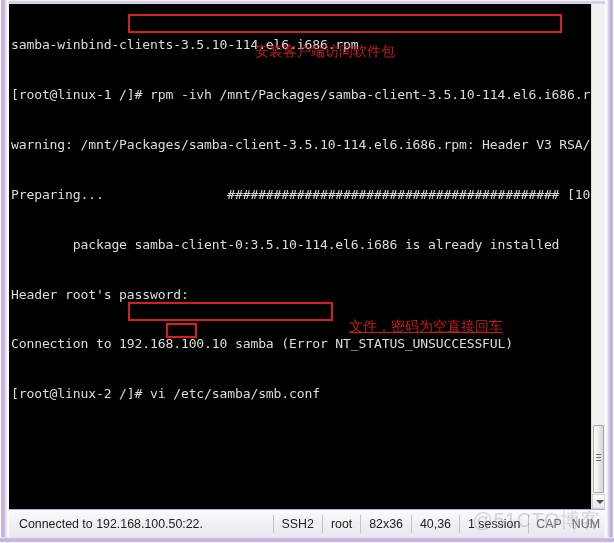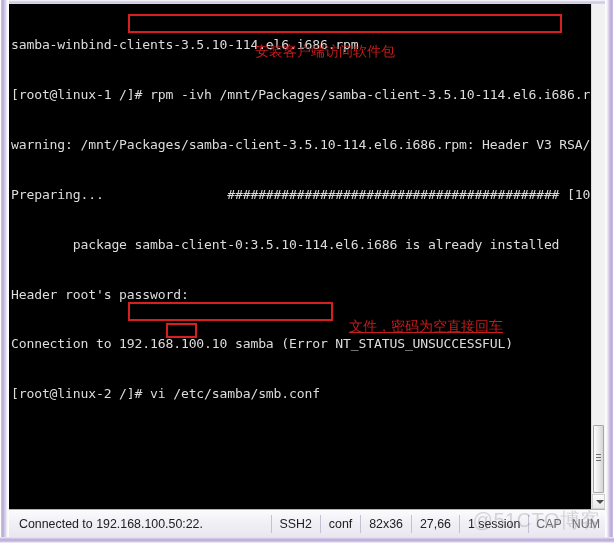--- a/index.html
+++ b/index.html
@@ -271,25 +271,25 @@
       <div class="sb-grip"></div>
     </div>
     <div class="sb-arrow-down"></div>
   </div>
 
   <div id="status-bar">
     <div class="sb-cell sb-conn">Connected to 192.168.100.50:22.</div>
     <div class="sb-sep"></div>
     <div class="sb-cell sb-dim">SSH2</div>
     <div class="sb-sep"></div>
-    <div class="sb-cell sb-dim">conf</div>
+    <div class="sb-cell sb-dim">root</div>
     <div class="sb-sep"></div>
     <div class="sb-cell sb-dim">82x36</div>
     <div class="sb-sep"></div>
-    <div class="sb-cell sb-dim">27,66</div>
+    <div class="sb-cell sb-dim">40,36</div>
     <div class="sb-sep"></div>
     <div class="sb-cell sb-dim">1 session</div>
     <div class="sb-sep"></div>
     <div class="sb-spacer"></div>
     <div class="sb-cell sb-flag">CAP</div>
     <div class="sb-cell sb-flag">NUM</div>
   </div>
 
   <div id="watermark">@51CTO博客</div>
 

